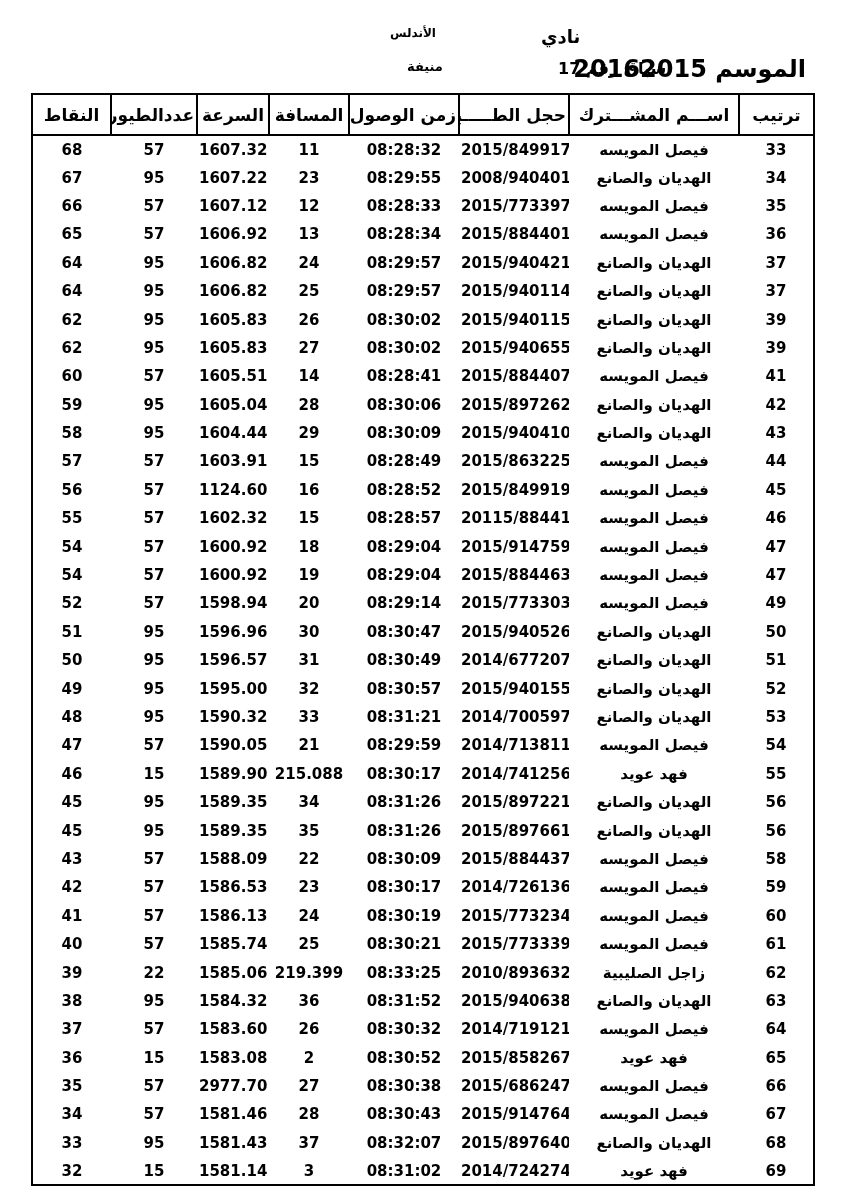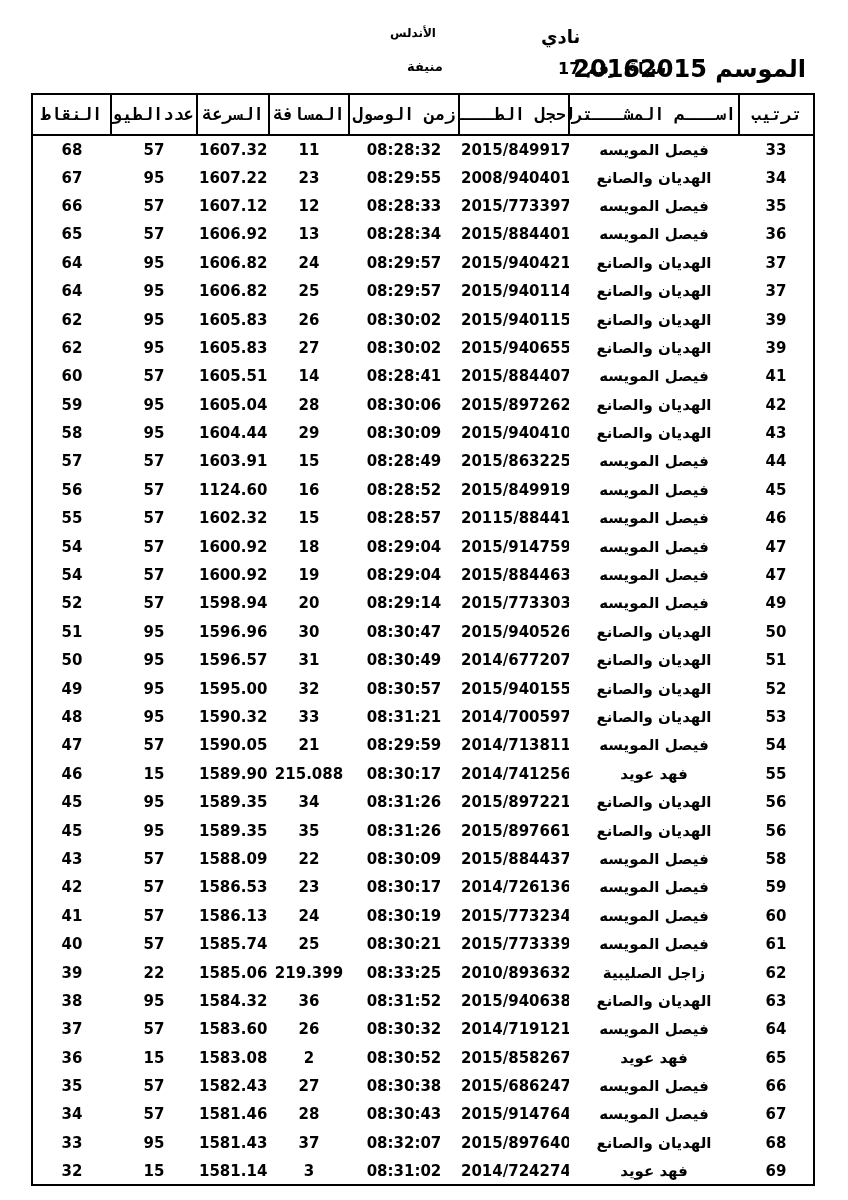--- a/index.html
+++ b/index.html
@@ -36,21 +36,20 @@
   thead th {
     border: 2px solid #000;
     font-size: 17px;
     font-weight: bold;
     height: 41px;
     padding: 0 2px;
     text-align: center;
     background: #fff;
     overflow: hidden;
     white-space: nowrap;
-    font-family: Liberation Mono, monospace;
   }
   tbody td {
     font-size: 15px;
     font-weight: bold;
     height: 28.4px;
     padding: 0 2px;
     text-align: center;
     vertical-align: middle;
     white-space: nowrap;
     overflow: hidden;
@@ -464,21 +463,21 @@
       <td class="num">15</td>
       <td class="num">36</td>
     </tr>
 
     <tr>
       <td class="num">66</td>
       <td>فيصل المويسه</td>
       <td class="num">2015/686247</td>
       <td class="num">08:30:38</td>
       <td class="num">27</td>
-      <td class="num">1582.43</td>
+      <td class="num">2977.70</td>
       <td class="num">57</td>
       <td class="num">35</td>
     </tr>
 
     <tr>
       <td class="num">67</td>
       <td>فيصل المويسه</td>
       <td class="num">2015/914764</td>
       <td class="num">08:30:43</td>
       <td class="num">28</td>

